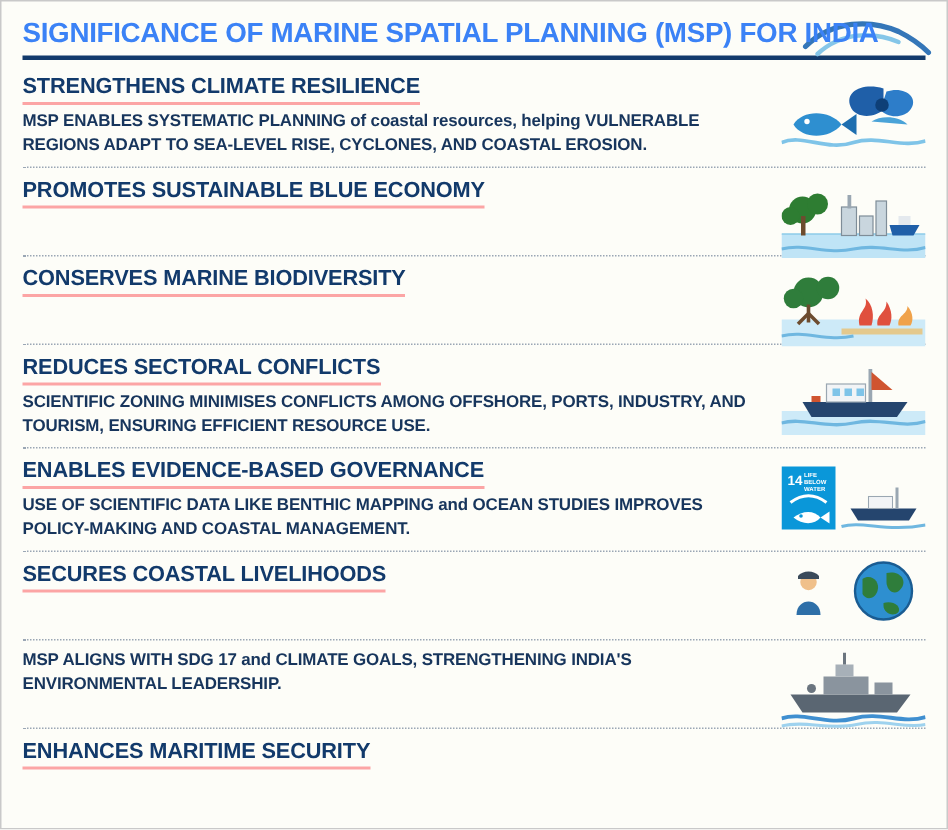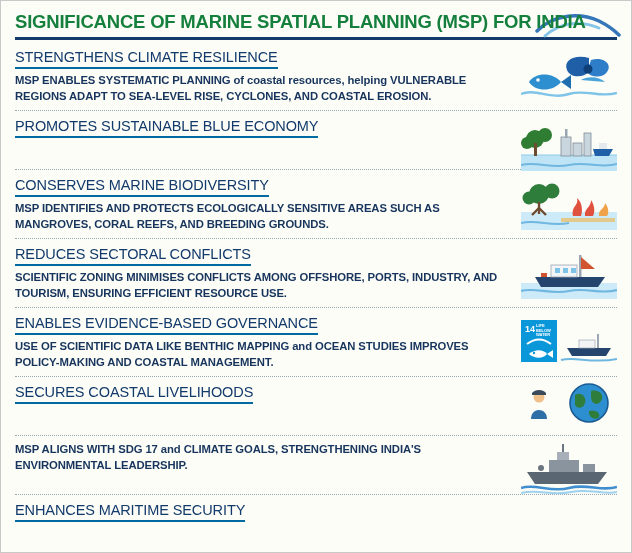--- a/index.html
+++ b/index.html
@@ -24,21 +24,21 @@
   }
   
   .title-wrap {
     position: relative;
     padding: 11px 14px 6px 14px;
   }
   .title {
     font-size: 18.5px;
     font-weight: bold;
     letter-spacing: -0.2px;
-    color: #15803d;
+    color: #3b82f6;
     text-transform: uppercase;
     line-height: 1.05;
     display: inline-block;
     position: relative;
     z-index: 2;
   }
   .title-rule {
     position: absolute;
     left: 14px;
     right: 14px;
@@ -64,26 +64,26 @@
     position: relative;
     padding: 6px 0 6px 0;
     border-bottom: 1.5px dotted #9aa6b4;
     min-height: 46px;
   }
   .section:last-child {
     border-bottom: none;
   }
   .sec-head {
     font-size: 14.5px;
-    font-weight: normal;
+    font-weight: bold;
     color: #123a6b;
     text-transform: uppercase;
     letter-spacing: -0.1px;
     display: inline-block;
-    border-bottom: 2px solid #0369a1;
+    border-bottom: 2px solid #fca5a5;
     padding-bottom: 1px;
     margin-bottom: 4px;
     line-height: 1.1;
   }
   .sec-body {
     font-size: 11.3px;
     color: #17355c;
     line-height: 1.38;
     max-width: 496px;
     font-weight: bold;
@@ -157,21 +157,20 @@
             <path d="M72 30 h20 l-4 7 h-14 z"></path>
             <rect x="78" y="24" width="8" height="6" fill="#e4e9ee"></rect>
           </g>
           <path d="M0 46 C 16 42, 30 50, 48 46 C 66 42, 80 50, 96 45" stroke="#6fb7e0" stroke-width="2" fill="none"></path>
         </svg>
       </div>
     </div>
 
     <div class="section">
       <div class="sec-head">CONSERVES MARINE BIODIVERSITY</div>
-      <div class="sec-body">MSP IDENTIFIES AND PROTECTS ECOLOGICALLY SENSITIVE AREAS SUCH AS MANGROVES, CORAL REEFS, AND BREEDING GROUNDS.</div>
       <div class="art">
         <svg viewBox="0 0 96 52" width="96" height="52">
           <rect x="0" y="34" width="96" height="18" fill="#cdeaf8"></rect>
           <g fill="#2f7d3b">
             <circle cx="18" cy="16" r="10"></circle>
             <circle cx="31" cy="13" r="7.5"></circle>
             <circle cx="8" cy="20" r="6.5"></circle>
           </g>
           <g stroke="#6d4c2f" stroke-width="2.4" fill="none">
             <path d="M18 24 V36"></path>

